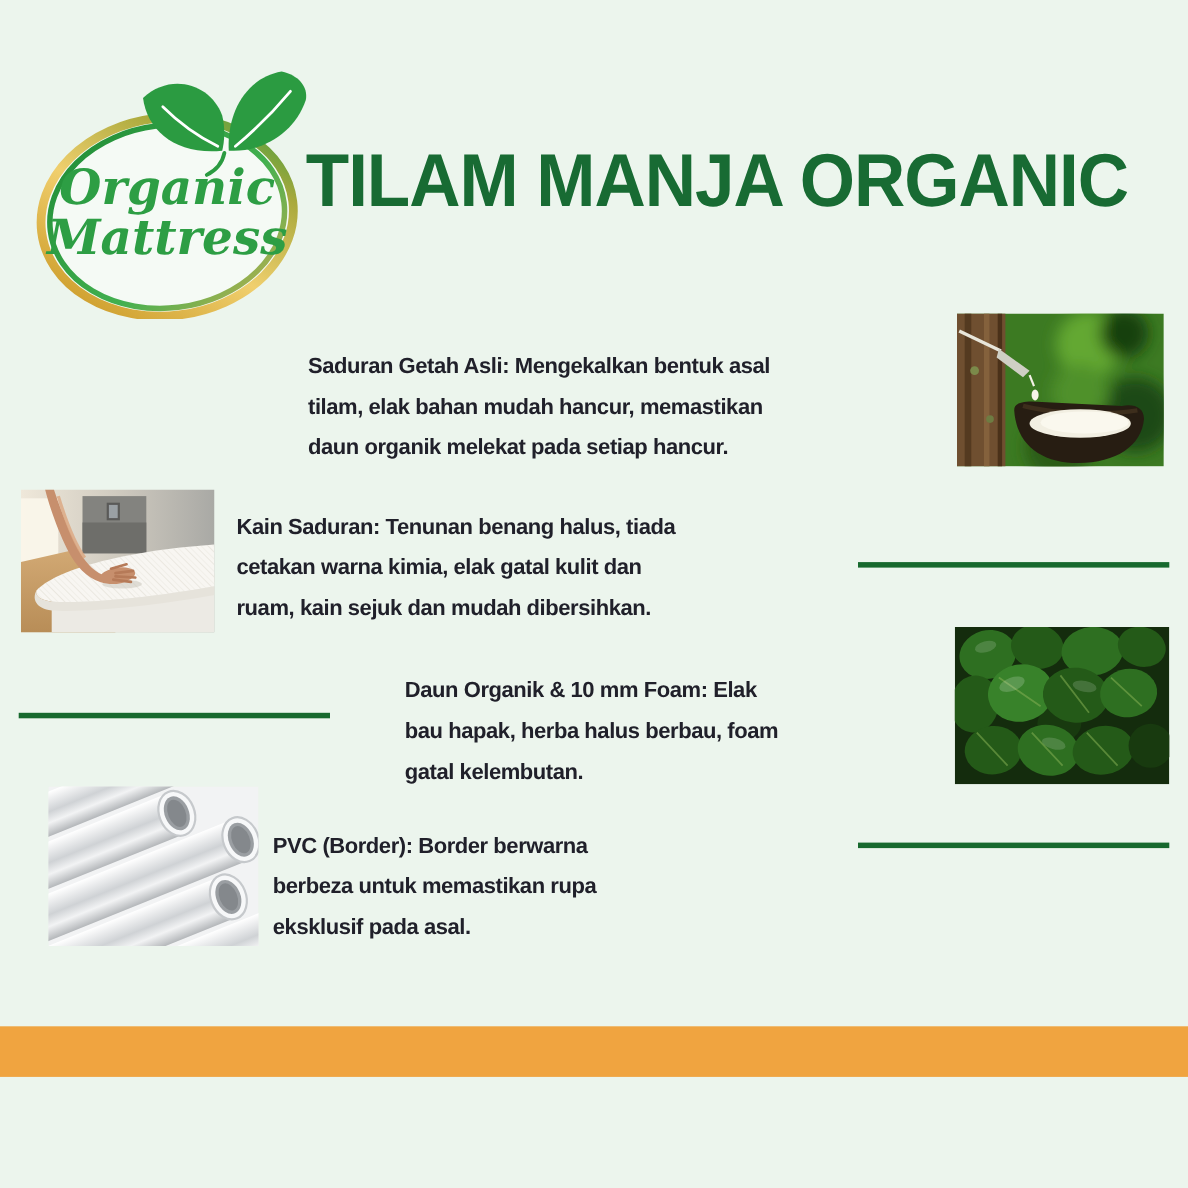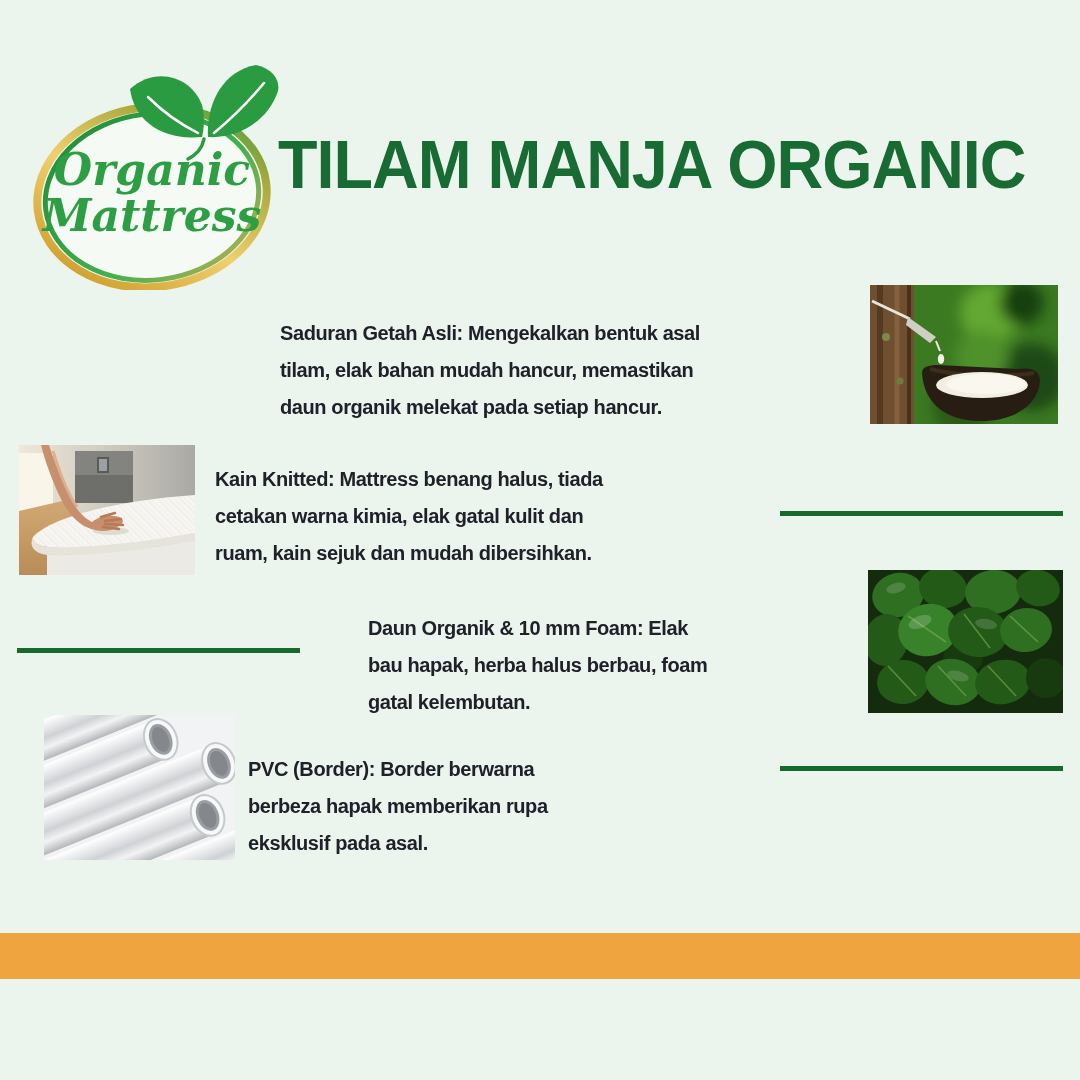--- a/index.html
+++ b/index.html
@@ -65,34 +65,34 @@
 
   <div class="page-title">TILAM MANJA ORGANIC</div>
 
   <div class="block blk-1">
     <div>Saduran Getah Asli: Mengekalkan bentuk asal</div>
     <div>tilam, elak bahan mudah hancur, memastikan</div>
     <div>daun organik melekat pada setiap hancur.</div>
   </div>
 
   <div class="block blk-2">
-    <div>Kain Knitted: Mattress benang halus, tiada</div>
+    <div>Kain Saduran: Tenunan benang halus, tiada</div>
     <div>cetakan warna kimia, elak gatal kulit dan</div>
     <div>ruam, kain sejuk dan mudah dibersihkan.</div>
   </div>
 
   <div class="block blk-3">
     <div>Daun Organik &amp; 10 mm Foam: Elak</div>
     <div>bau hapak, herba halus berbau, foam</div>
     <div>gatal kelembutan.</div>
   </div>
 
   <div class="block blk-4">
     <div>PVC (Border): Border berwarna</div>
-    <div>berbeza hapak memberikan rupa</div>
+    <div>berbeza untuk memastikan rupa</div>
     <div>eksklusif pada asal.</div>
   </div>
 
   <div class="photo ph-1">
     <svg width="188" height="139" viewBox="0 0 188 139">
       <defs>
           <filter id="blur6" x="-40%" y="-40%" width="180%" height="180%">
             <feGaussianBlur stdDeviation="7"></feGaussianBlur>
           </filter>
         </defs>

